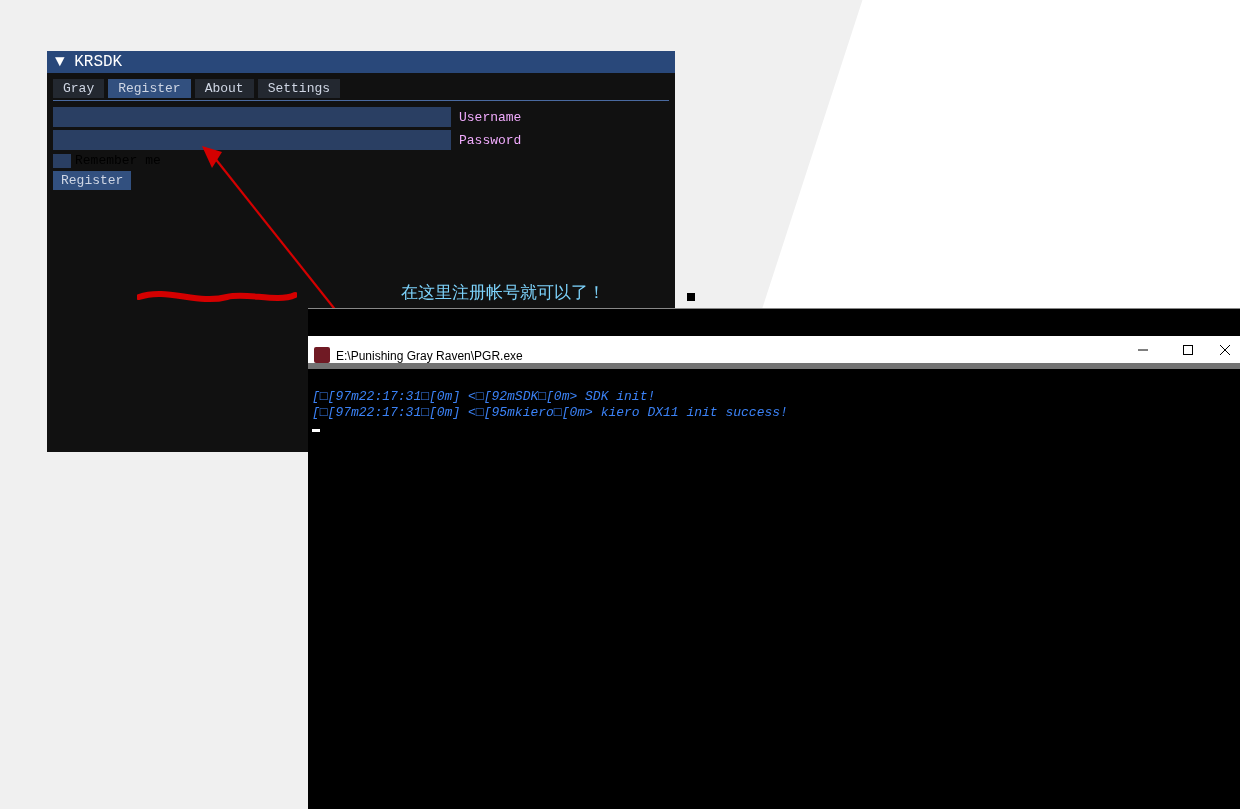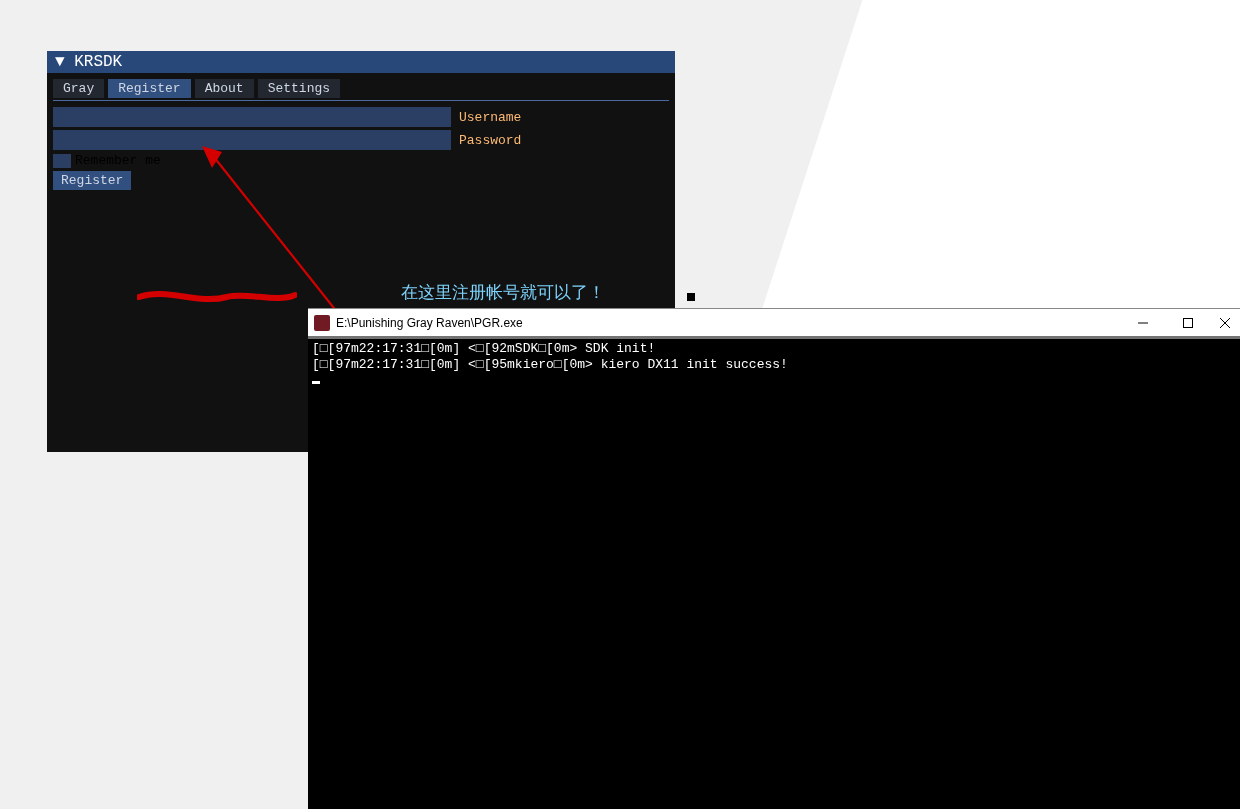--- a/index.html
+++ b/index.html
@@ -9,37 +9,37 @@
 .panel{position:absolute;left:47px;top:51px;width:628px;height:401px;background:#111;}
 .panel-title{background:#29487a;height:20px;color:#fff;font-family:"Courier New",monospace;padding:2px 8px 0 8px;font-size:16px;}
 .panel-body{padding:6px;}
 .tabs{display:flex;gap:4px;border-bottom:1px solid #4a6aa0;padding-bottom:2px;}
 .tab{background:#32507f;color:#cfd6e4;padding:2px 10px;cursor:pointer;}
 .tab.inactive{background:#232830;color:#cfd6e4;}
 .tab.active{background:#32507f;}
 .form{margin-top:6px;}
 .row{display:flex;align-items:center;margin-bottom:3px;}
 .field{width:388px;height:18px;background:#2a3f63;border:1px solid #2a3f63;color:#cfd6e4;font-family:inherit;font-size:13px;padding:0 4px;outline:none;}
-.row label{margin-left:8px;color:#fdba74;}
+.row label{margin-left:8px;color:#f0abfc;}
 .chk{width:18px;height:14px;background:#2a3f63;display:inline-block;margin-right:4px;}
 .btn{background:#32507f;color:#cfd6e4;padding:2px 8px;display:inline-block;cursor:pointer;font-family:inherit;}
 .annotation{position:absolute;left:354px;top:230px;color:#7dd3fc;font-family:Liberation Sans, sans-serif;font-size:17px;font-weight:500;}
 
 .scribble{position:absolute;left:90px;top:234px;width:160px;height:22px;}
 
 .arrow{position:absolute;left:155px;top:95px;width:180px;height:220px;pointer-events:none;}
 .small-sq{position:absolute;left:687px;top:293px;width:8px;height:8px;background:#000;}
 
 .console{position:absolute;left:308px;top:308px;width:932px;height:501px;background:#000;border-top:1px solid #888;}
-.con-title{height:27px;background:#fff;display:flex;align-items:center;border-bottom:3px solid #737373;}
+.con-title{height:27px;background:#fff;display:flex;align-items:flex-end;border-bottom:6px solid #737373;margin-top:27px;}
 .con-icon{width:16px;height:16px;margin:0 6px 0 6px;background:#701a24;border-radius:2px;display:inline-block;}
 .con-path{font-family:"Segoe UI",sans-serif;font-size:12px;color:#000;flex:1;}
 .con-btn{width:45px;height:27px;display:flex;align-items:center;justify-content:center;color:#000;}
 .con-btn svg{stroke:#000;}
-.con-body{color:#ffffff;font-family:"NSimSun","SimSun","Courier New",monospace;font-size:13px;line-height:16px;padding:2px 4px;white-space:pre;}
+.con-body{color:#3b82f6;font-family:"NSimSun","SimSun","Courier New",monospace;font-size:13px;line-height:16px;padding:20px 4px;white-space:pre;font-style:italic;}
 .con-cursor{display:inline-block;width:8px;height:3px;background:#fff;margin-top:2px;}
 </style>
 </head>
 <body>
 <div class="bg-diag"></div>
 
 <div class="panel">
   <div class="panel-title">▼ KRSDK</div>
   <div class="panel-body">
     <div class="tabs">

